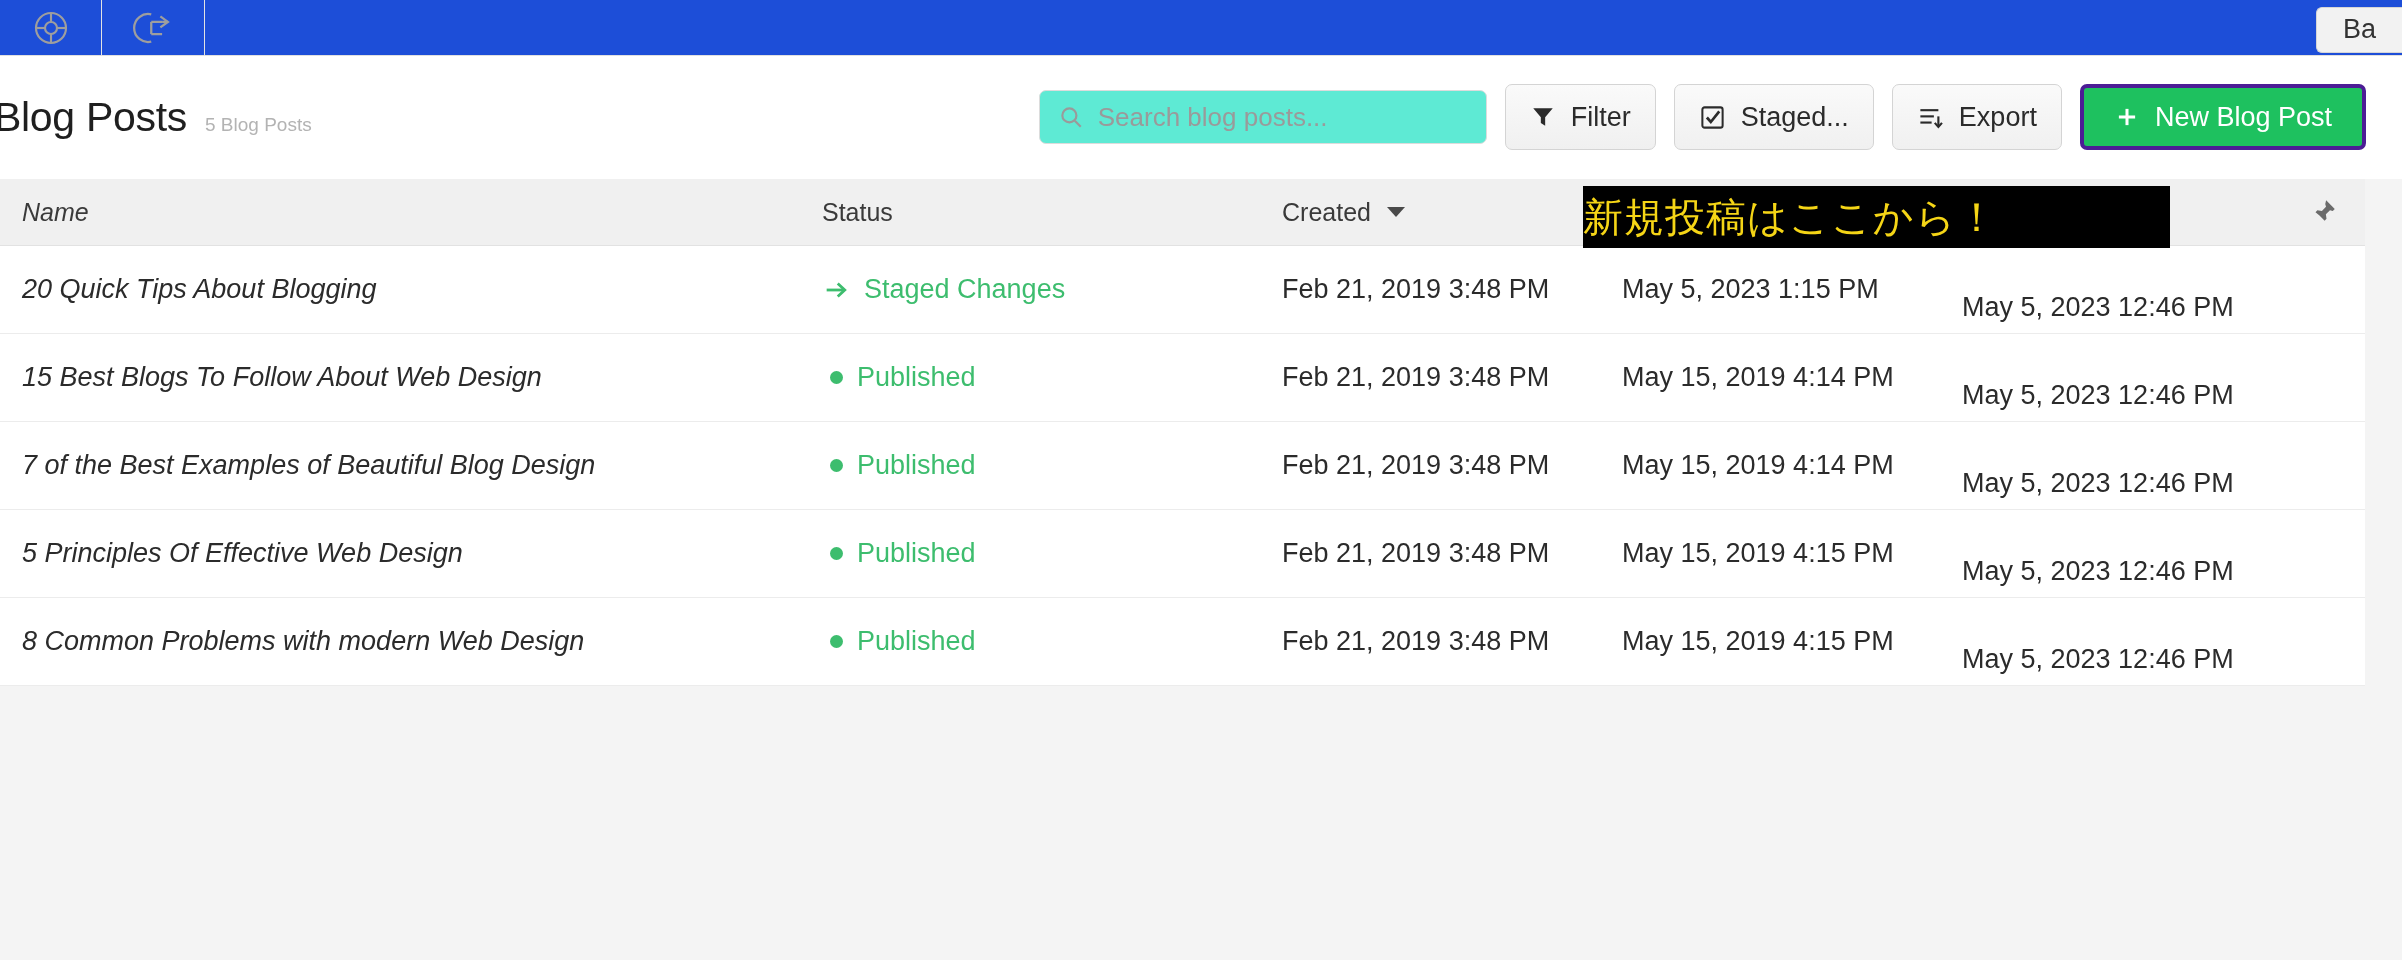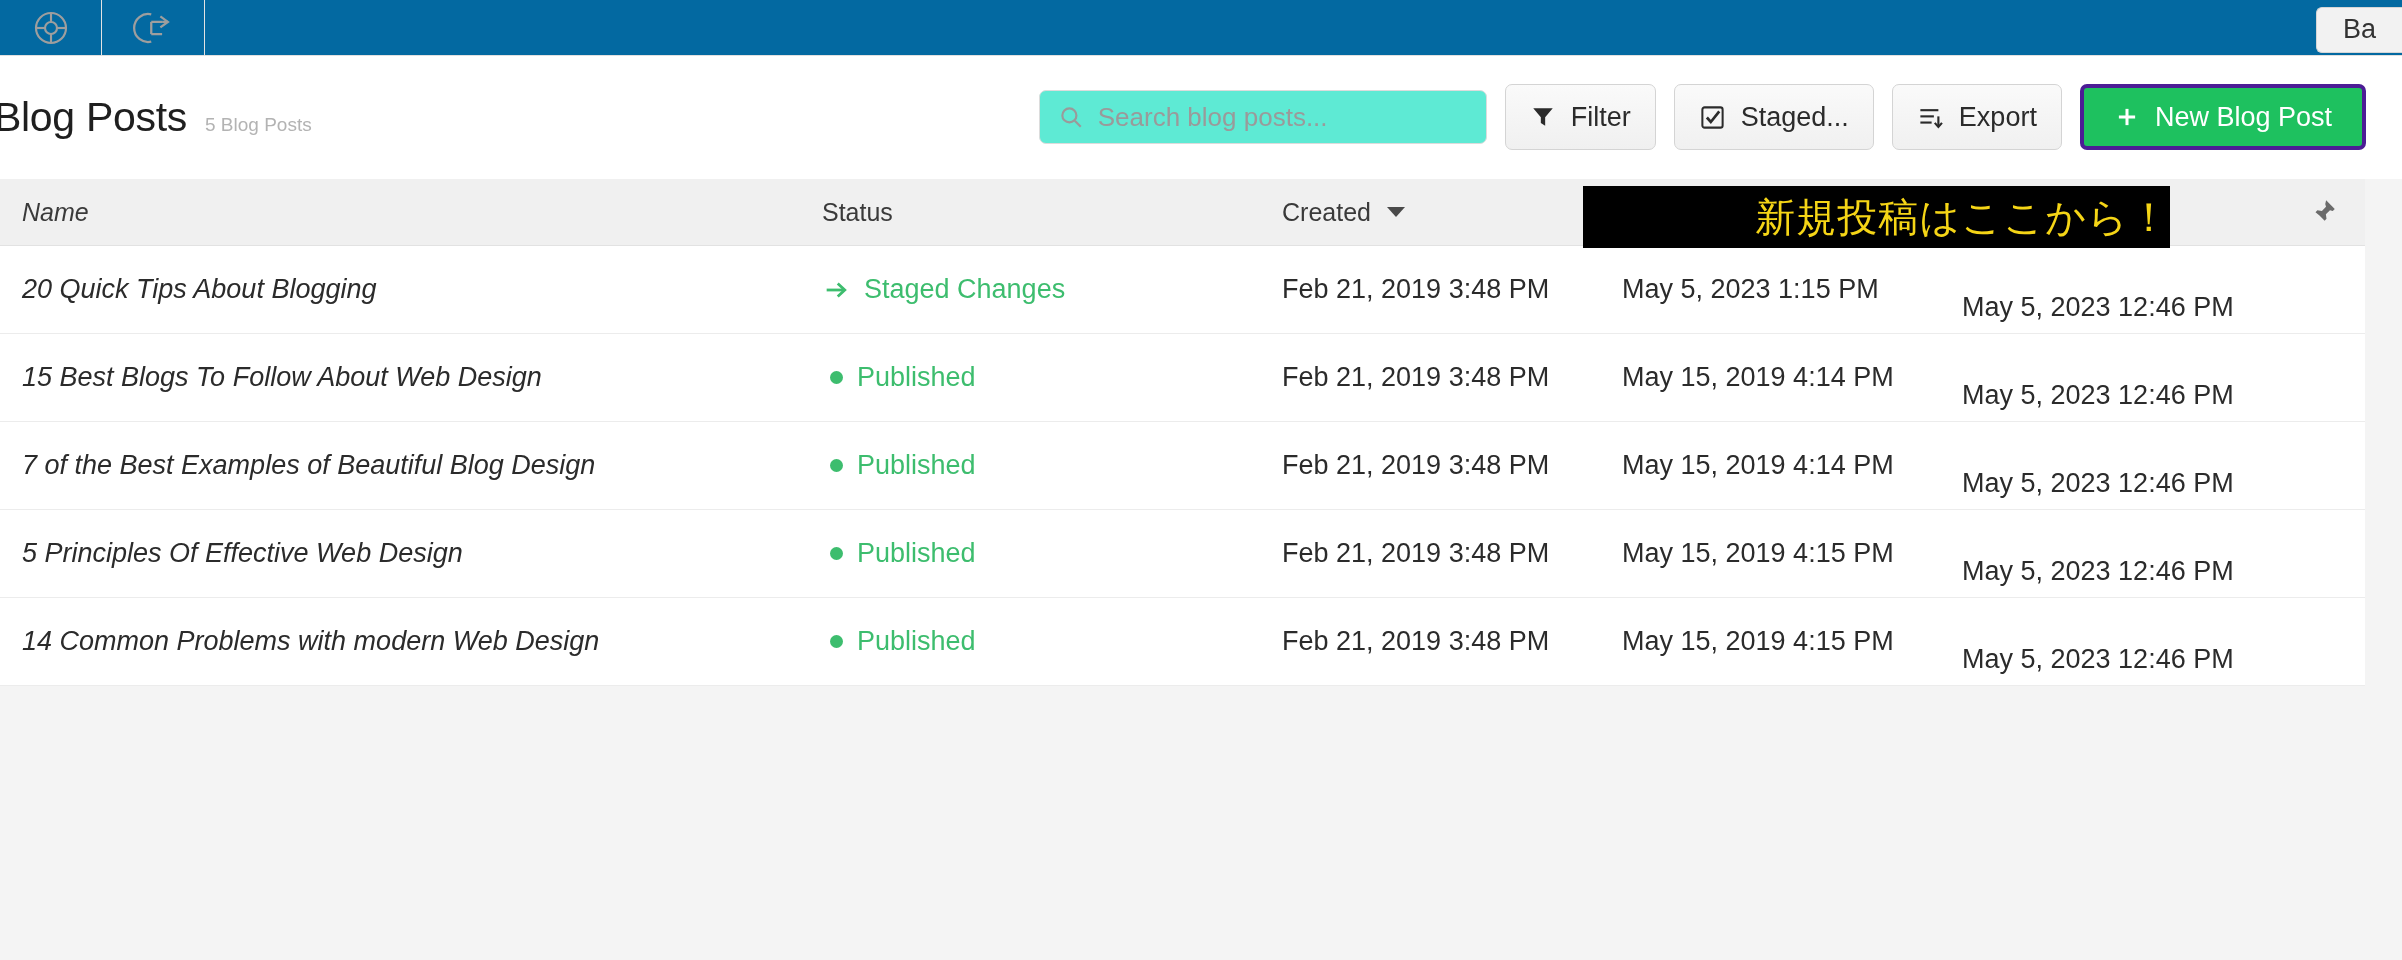--- a/index.html
+++ b/index.html
@@ -11,21 +11,21 @@
     font-family: "Liberation Sans", sans-serif;
     -webkit-font-smoothing: antialiased;
   }
 
   
   .topbar {
     position: absolute;
     top: 0; left: 0;
     width: 2402px;
     height: 56px;
-    background: #0369a1;
+    background: #1d4ed8;
     border-bottom: 1px solid #e0e0e0;
     display: flex;
     align-items: stretch;
   }
   .topbar-icon-cell {
     width: 103px;
     height: 56px;
     display: flex;
     align-items: center;
     justify-content: center;
@@ -142,21 +142,21 @@
   
   .annotation {
     position: absolute;
     left: 1583px;
     top: 186px;
     width: 587px;
     height: 62px;
     background: #000000;
     display: flex;
     align-items: center;
-    justify-content: flex-end;
+    justify-content: flex-start;
     z-index: 40;
   }
   .annotation span {
     color: #f5d516;
     font-size: 40px;
     letter-spacing: 1px;
     white-space: nowrap;
     font-family: "DejaVu Sans", sans-serif;
   }
 
@@ -395,21 +395,21 @@
           <span class="status-dot"></span>
           <span class="status-text">Published</span>
         </div>
         <div class="cell col-created">Feb 21, 2019 3:48 PM</div>
         <div class="cell col-modified">May 15, 2019 4:15 PM</div>
         <div class="cell col-published">May 5, 2023 12:46 PM</div>
         <div class="cell col-pin"></div>
       </div>
 
       <div class="row">
-        <div class="cell col-name">14 Common Problems with modern Web Design</div>
+        <div class="cell col-name">8 Common Problems with modern Web Design</div>
         <div class="cell col-status">
           <span class="status-dot"></span>
           <span class="status-text">Published</span>
         </div>
         <div class="cell col-created">Feb 21, 2019 3:48 PM</div>
         <div class="cell col-modified">May 15, 2019 4:15 PM</div>
         <div class="cell col-published">May 5, 2023 12:46 PM</div>
         <div class="cell col-pin"></div>
       </div>
     </div>

